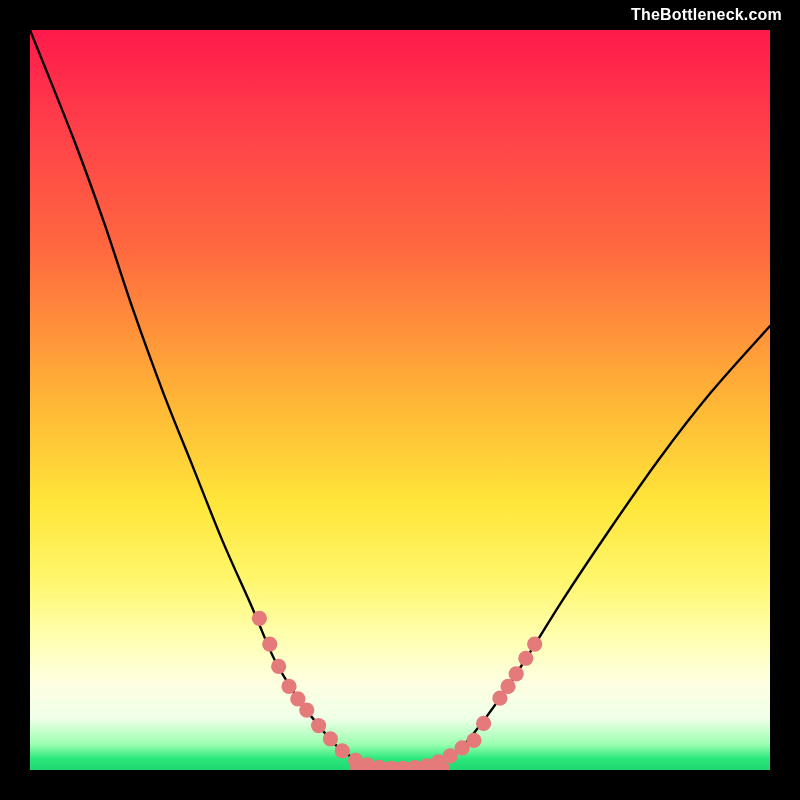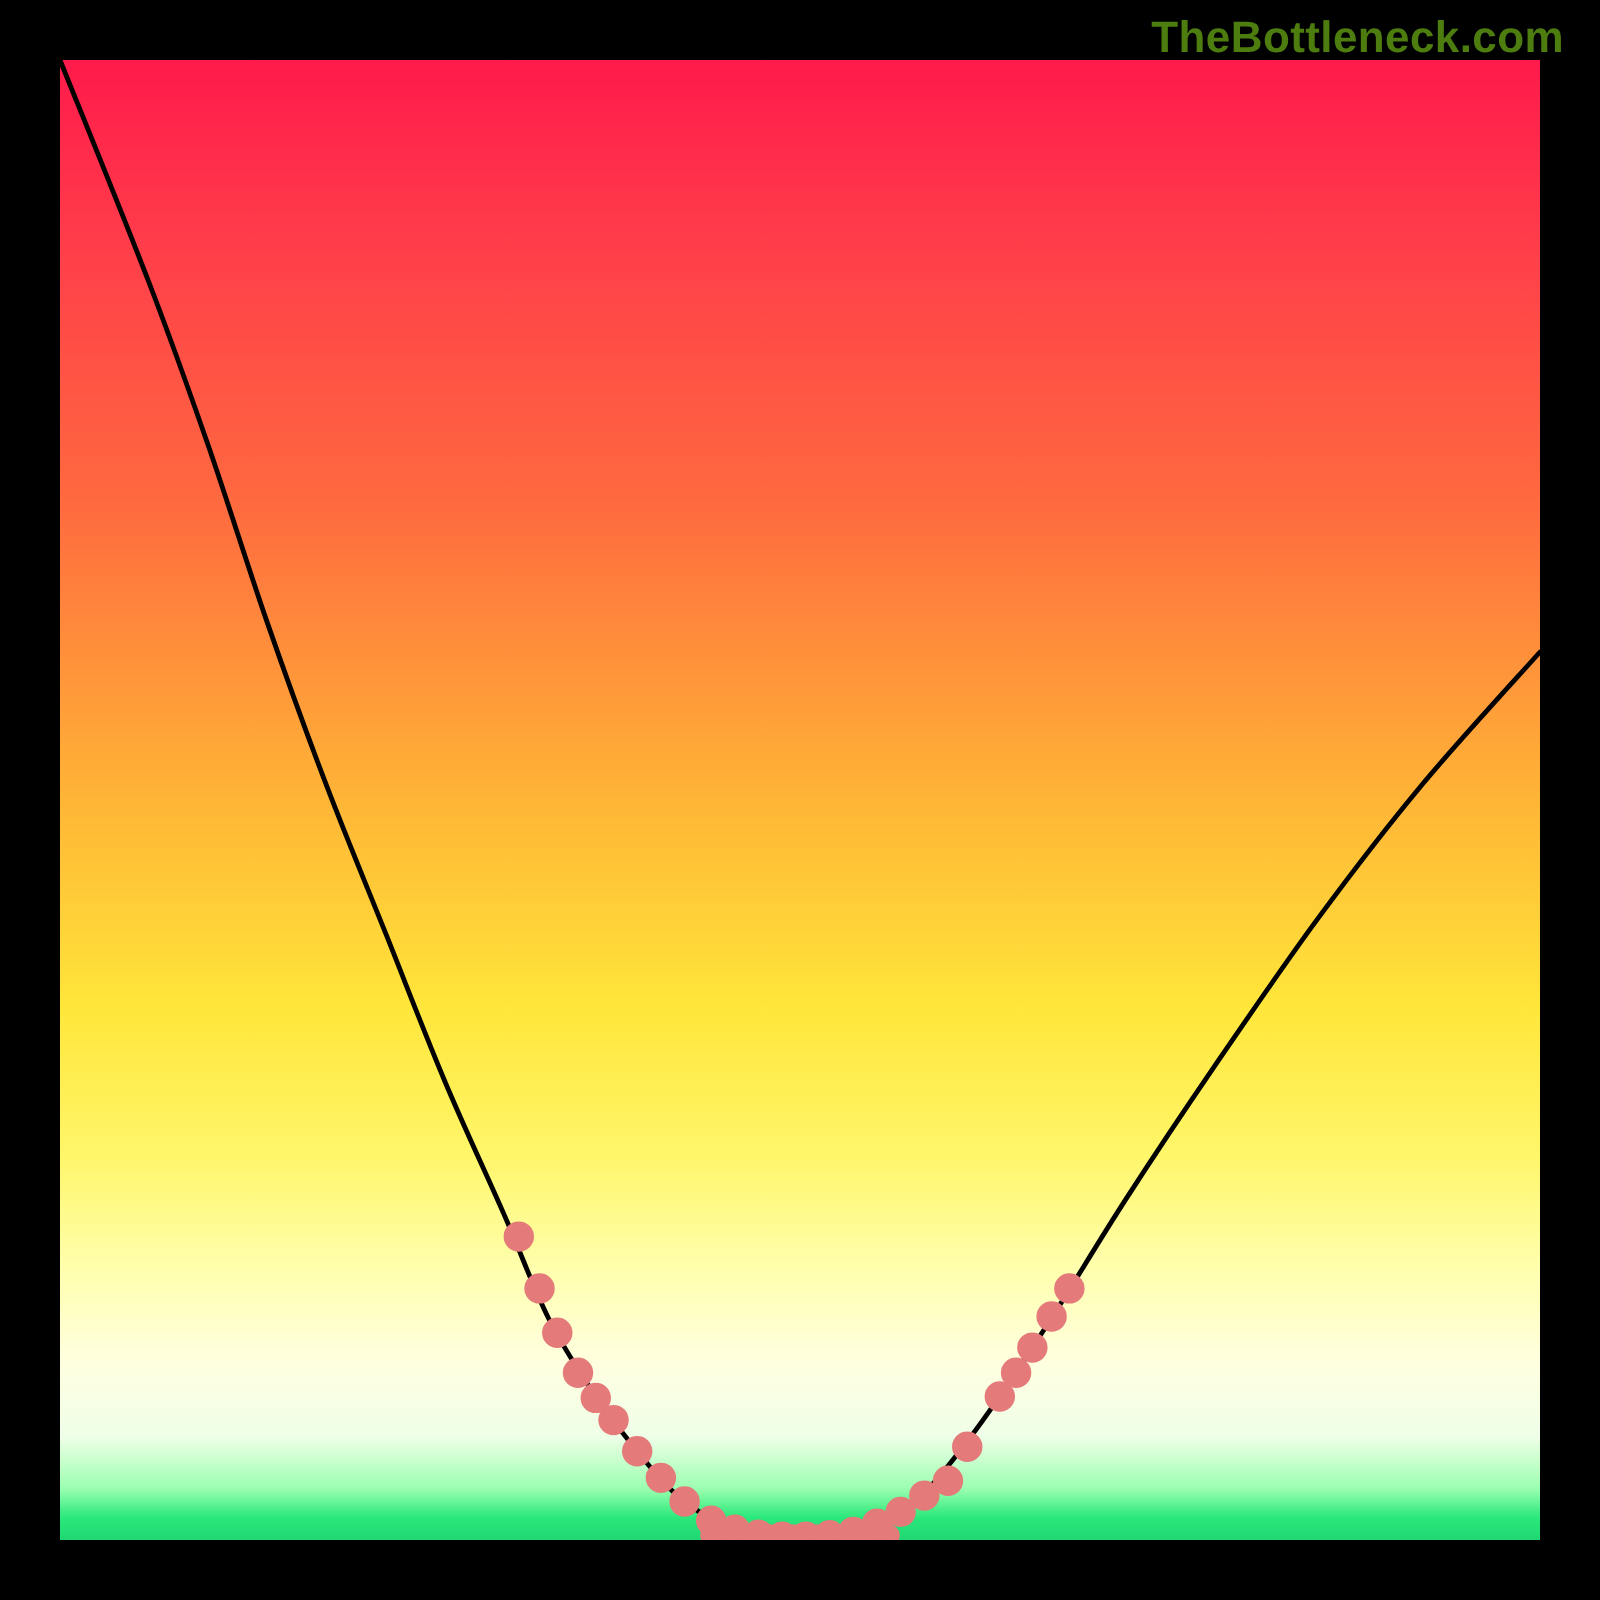--- a/index.html
+++ b/index.html
@@ -14,23 +14,23 @@
   .outer {
     width: 800px;
     height: 800px;
     background: #000;
     position: relative;
   }
   .watermark {
     position: absolute;
     top: 6px;
     right: 18px;
-    color: #4d7c0f;
+    color: #ffffff;
     font-family: Arial, Helvetica, sans-serif;
-    font-size: 22px;
+    font-size: 16px;
     font-weight: 600;
     letter-spacing: 0.2px;
   }
   .plot {
     position: absolute;
     left: 30px;
     top: 30px;
     width: 740px;
     height: 740px;
     

